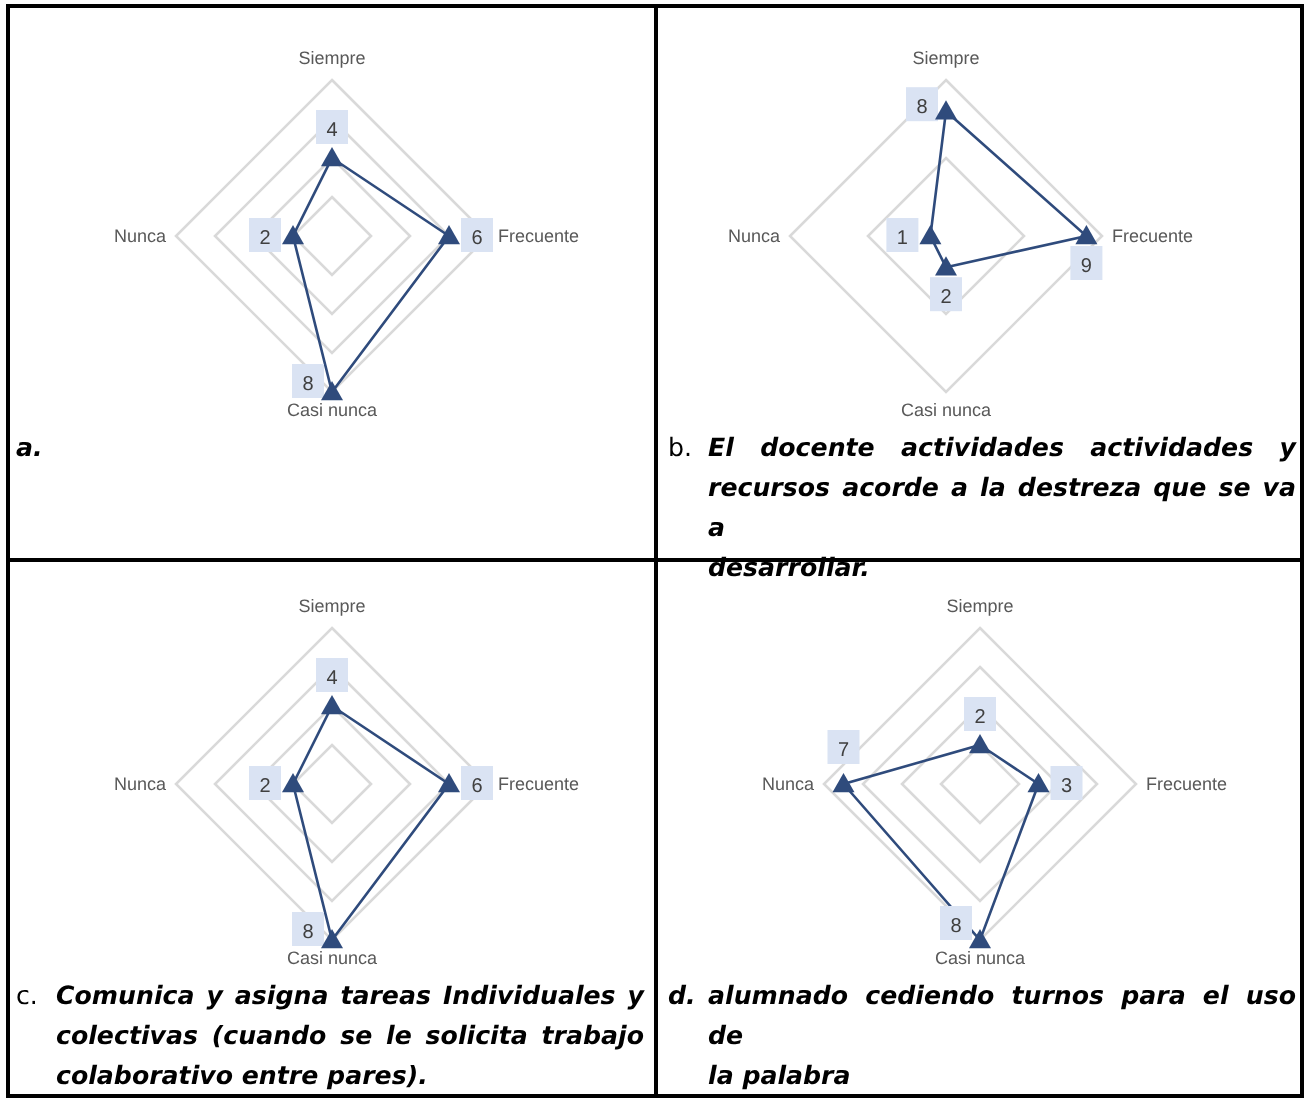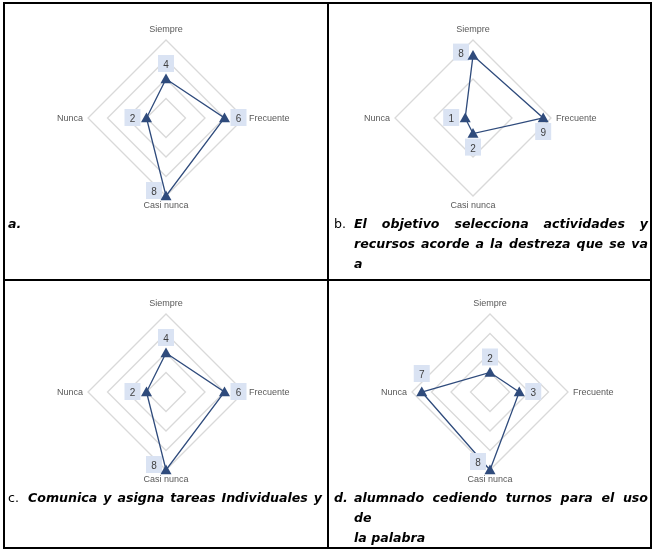--- a/index.html
+++ b/index.html
@@ -129,24 +129,27 @@
       <polygon points="162,184.5 156.5,194.125 167.5,194.125" fill="#2F4B7C"></polygon>
       <polygon points="93.75,106.5 88.25,116.125 99.25,116.125" fill="#2F4B7C"></polygon>
     </svg>
 </div>
 
 <div class="caption" style="left:8px;top:214px;width:314px;">
   <span class="letter">a.</span>
 </div>
 <div class="caption" style="left:334px;top:214px;width:314px;">
   <span class="letter upright">b.</span>
-  <span class="text last-justify">El objetivo selecciona actividades y</span>
+  <span class="text last-justify">El docente actividades actividades y</span>
   <span class="text last-justify">recursos acorde a la destreza que se va a</span>
+  <span class="text">desarrollar.</span>
 </div>
 <div class="caption" style="left:8px;top:488px;width:314px;">
   <span class="letter upright">c.</span>
   <span class="text last-justify">Comunica y asigna tareas Individuales y</span>
+  <span class="text last-justify">colectivas (cuando se le solicita trabajo</span>
+  <span class="text">colaborativo entre pares).</span>
 </div>
 <div class="caption" style="left:334px;top:488px;width:314px;">
   <span class="letter">d.</span>
   <span class="text last-justify">alumnado cediendo turnos para el uso de</span>
   <span class="text">la palabra</span>
 </div>
 
 </body></html>

